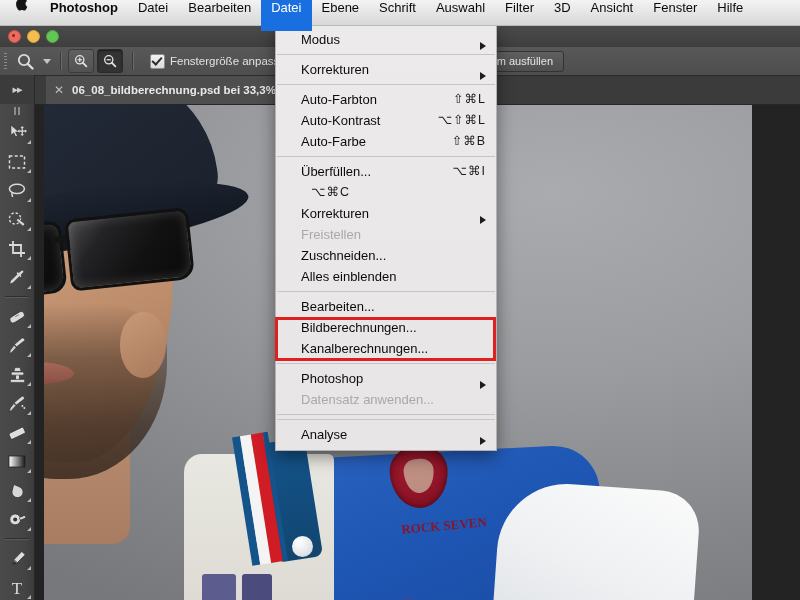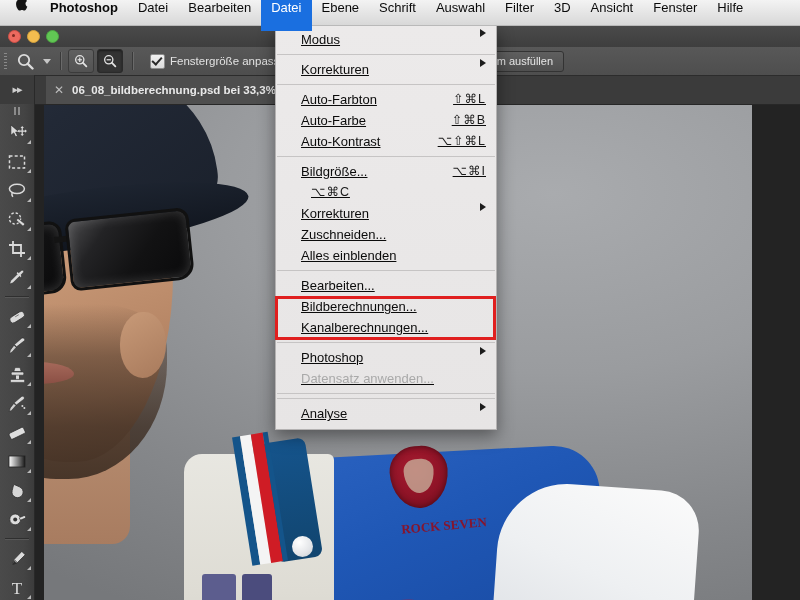--- a/index.html
+++ b/index.html
@@ -259,22 +259,22 @@
     position:absolute;left:275px;top:25px;width:220px;
     background:linear-gradient(180deg,#eceaea 0%,#e7e5e5 100%);
     border:1px solid #b4b2b2;
     border-top:none;
     box-shadow:0 6px 16px rgba(0,0,0,.42);
     z-index:30;
     padding:4px 0 5px 0;
     font-size:13px;color:#0b0b0b;
   }
   .mrow{
-    height:21px;line-height:21px;display:flex;align-items:flex-start;
-    padding:0 10px 0 25px;white-space:nowrap;position:relative;text-decoration:underline;
+    height:21px;line-height:21px;display:flex;align-items:flex-end;
+    padding:0 10px 0 25px;white-space:nowrap;position:relative;
   }
   .mrow .lbl{flex:1;}
   .mrow .sc{font-size:12.5px;color:#1a1a1a;letter-spacing:1px;padding-left:10px;}
   .mrow.dim .lbl{color:#a9a9a9;}
   .mrow .arrow{
     width:0;height:0;border-top:4.5px solid transparent;border-bottom:4.5px solid transparent;
     border-left:6px solid #1c1c1c;margin-left:8px;
   }
   .msep{height:1px;background:#c6c4c4;margin:4px 1px;}
 
@@ -548,39 +548,42 @@
       <span class="lbl">Korrekturen</span>
       <span class="arrow"></span>
     </div>
     <div class="msep"></div>
 
     <div class="mrow">
       <span class="lbl">Auto-Farbton</span>
       <span class="sc">⇧⌘L</span>
     </div>
     <div class="mrow">
+      <span class="lbl">Auto-Kontrast</span>
+      <span class="sc">⌥⇧⌘L</span>
+    </div>
+    <div class="mrow">
       <span class="lbl">Auto-Farbe</span>
       <span class="sc">⇧⌘B</span>
     </div>
-    <div class="mrow">
-      <span class="lbl">Auto-Kontrast</span>
-      <span class="sc">⌥⇧⌘L</span>
-    </div>
     <div class="msep"></div>
 
     <div class="mrow">
-      <span class="lbl">Bildgröße...</span>
+      <span class="lbl">Überfüllen...</span>
       <span class="sc">⌥⌘I</span>
     </div>
     <div class="mrow">
       <span class="sc">⌥⌘C</span>
     </div>
     <div class="mrow">
       <span class="lbl">Korrekturen</span>
       <span class="arrow"></span>
+    </div>
+    <div class="mrow dim">
+      <span class="lbl">Freistellen</span>
     </div>
     <div class="mrow">
       <span class="lbl">Zuschneiden...</span>
     </div>
     <div class="mrow">
       <span class="lbl">Alles einblenden</span>
     </div>
     <div class="msep"></div>
 
     <div class="mrow">

